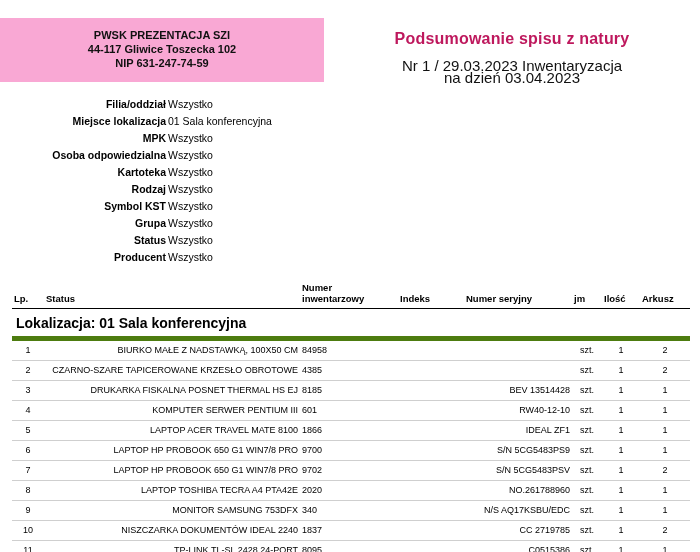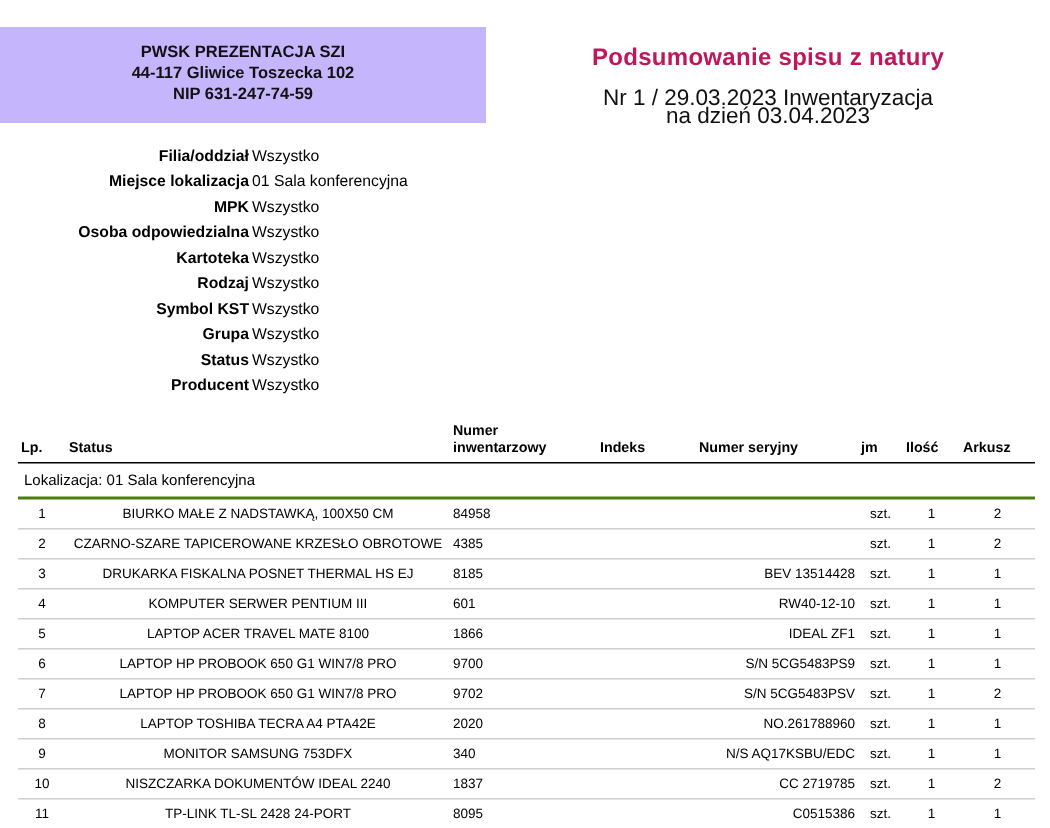--- a/index.html
+++ b/index.html
@@ -22,21 +22,21 @@
   }
 
   
   .header {
     display: flex;
     align-items: flex-start;
     padding-top: 18px;
   }
   .company-box {
     width: 324px;
-    background: #c4b5fd;
+    background: #f9a8d4;
     padding: 10px 0 12px 0;
     text-align: center;
     font-size: 11px;
     line-height: 14px;
     font-weight: bold;
     color: #111;
   }
   .company-box div {
     white-space: nowrap;
   }
@@ -108,36 +108,36 @@
   th.c-lp    { width: 28px; text-align: left; padding-left: 4px;}
   th.c-name  { width: 252px; text-align: center; }
   th.c-inv   { width: 94px; }
   th.c-idx   { width: 62px; text-align: center;}
   th.c-ser   { width: 104px; text-align: center;}
   th.c-jm    { width: 26px; text-align: center;}
   th.c-qty   { width: 34px; text-align: center;}
   th.c-ark   { width: 46px; text-align: center;}
 
   .loc-row td {
-    font-size: 10px;
-    font-weight: normal;
+    font-size: 14px;
+    font-weight: bold;
     padding: 6px 4px 5px 4px;
-    border-bottom: 2px solid #4d7c0f;
+    border-bottom: 5px solid #4d7c0f;
     color: #000;
   }
   tbody.rows td {
     font-size: 9px;
     padding: 4px 2px;
     border-bottom: 1px solid #cfcfcf;
     color: #000;
     vertical-align: top;
     line-height: 11px;
   }
   td.c-lp   { text-align: center; }
-  td.c-name { text-align: center; padding-left: 4px; }
+  td.c-name { text-align: right; padding-left: 4px; }
   td.c-inv  { text-align: left; }
   td.c-idx  { text-align: left; }
   td.c-ser  { text-align: right; }
   td.c-jm   { text-align: center; }
   td.c-qty  { text-align: center; }
   td.c-ark  { text-align: center; }
 </style>
 </head>
 <body>
 

